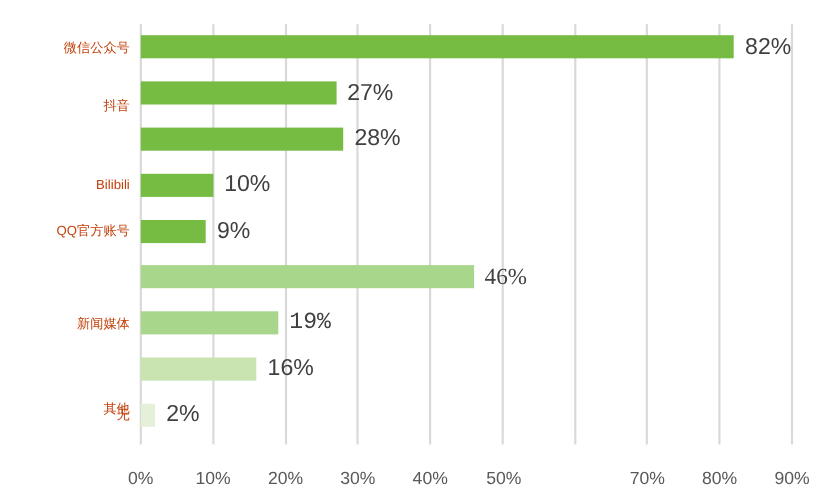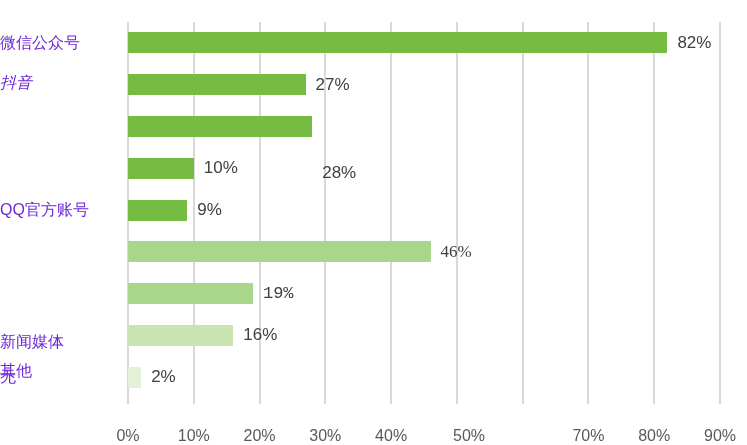--- a/index.html
+++ b/index.html
@@ -48,35 +48,35 @@
     font-size: 16px;
     color: #595959;
     line-height: 20px;
     white-space: nowrap;
   }
 
   .cat-label {
     position: absolute;
     left: 0;
     width: 118px;
-    text-align: left;
-    font-size: 16px;
-    color: #6d28d9;
+    text-align: right;
+    font-size: 12px;
+    color: #c2410c;
     line-height: 20px;
     white-space: nowrap;
   }
 
   .bar {
     position: absolute;
     height: 21px;
     border-radius: 0;
   }
   .bar-value {
     position: absolute;
-    font-size: 17px;
+    font-size: 21px;
     color: #404040;
     line-height: 21px;
     white-space: nowrap;
   }
 </style>
 </head>
 <body>
 
 <div id="chart-root">
   <div id="plot">
@@ -90,49 +90,50 @@
       <div class="tickmark" style="left: 130.556px;"></div>
       <div class="xtick-label" style="left: 131.556px;">20%</div>
       <div class="gridline" style="left: 196.333px;"></div>
       <div class="tickmark" style="left: 196.333px;"></div>
       <div class="xtick-label" style="left: 197.333px;">30%</div>
       <div class="gridline" style="left: 262.111px;"></div>
       <div class="tickmark" style="left: 262.111px;"></div>
       <div class="xtick-label" style="left: 263.111px;">40%</div>
       <div class="gridline" style="left: 327.889px;"></div>
       <div class="tickmark" style="left: 327.889px;"></div>
-      <div class="xtick-label" style="left: 341px;">50%</div>
+      <div class="xtick-label" style="left: 311px; text-align: right;">50%</div>
       <div class="gridline" style="left: 393.667px;"></div>
       <div class="tickmark" style="left: 393.667px;"></div>
       <div class="gridline" style="left: 459.444px;"></div>
       <div class="tickmark" style="left: 459.444px;"></div>
       <div class="xtick-label" style="left: 460.444px;">70%</div>
       <div class="gridline" style="left: 525.222px;"></div>
       <div class="tickmark" style="left: 525.222px;"></div>
       <div class="xtick-label" style="left: 526.222px;">80%</div>
       <div class="gridline" style="left: 591px;"></div>
       <div class="tickmark" style="left: 591px;"></div>
       <div class="xtick-label" style="left: 592px;">90%</div>
     </div>
 <div class="cat-label" style="top: 32.8889px;">微信公众号</div>
     <div class="bar" style="left: 128px; top: 32.3889px; width: 539.378px; background: rgb(118, 188, 67);"></div>
     <div class="bar-value" style="left: 677.378px; top: 31.8889px;">82%</div>
-    <div class="cat-label" style="top: 73px; font-style: italic;">抖音</div>
+    <div class="cat-label" style="top: 86px;">抖音</div>
     <div class="bar" style="left: 128px; top: 74.1667px; width: 177.6px; background: rgb(118, 188, 67);"></div>
     <div class="bar-value" style="left: 315.6px; top: 73.6667px;">27%</div>
     <div class="bar" style="left: 128px; top: 115.944px; width: 184.178px; background: rgb(118, 188, 67);"></div>
-    <div class="bar-value" style="left: 322.178px; top: 115.444px; margin-top: 47px;">28%</div>
+    <div class="bar-value" style="left: 322.178px; top: 115.444px;">28%</div>
+    <div class="cat-label" style="top: 158.222px;">Bilibili</div>
     <div class="bar" style="left: 128px; top: 157.722px; width: 65.7778px; background: rgb(118, 188, 67);"></div>
     <div class="bar-value" style="left: 203.778px; top: 157.222px;">10%</div>
     <div class="cat-label" style="top: 200px;">QQ官方账号</div>
     <div class="bar" style="left: 128px; top: 199.5px; width: 59.2px; background: rgb(118, 188, 67);"></div>
     <div class="bar-value" style="left: 197.2px; top: 199px;">9%</div>
     <div class="bar" style="left: 128px; top: 241.278px; width: 302.578px; background: rgb(168, 214, 138);"></div>
     <div class="bar-value" style="left: 440.578px; top: 240.778px; font-family: Liberation Serif, serif;">46%</div>
-    <div class="cat-label" style="top: 283.556px; margin-top: 48px;">新闻媒体</div>
+    <div class="cat-label" style="top: 283.556px;">新闻媒体</div>
     <div class="bar" style="left: 128px; top: 283.056px; width: 124.978px; background: rgb(168, 214, 138);"></div>
     <div class="bar-value" style="left: 262.978px; top: 282.556px; font-family: Liberation Mono, monospace;">19%</div>
     <div class="cat-label" style="top: 325.333px; margin-top: 36px;">其他</div>
     <div class="bar" style="left: 128px; top: 324.833px; width: 105.244px; background: rgb(201, 228, 176);"></div>
     <div class="bar-value" style="left: 243.244px; top: 324.333px;">16%</div>
     <div class="cat-label" style="top: 367.111px;">无</div>
     <div class="bar" style="left: 128px; top: 366.611px; width: 13.1556px; background: rgb(228, 241, 216);"></div>
     <div class="bar-value" style="left: 151.156px; top: 366.111px;">2%</div>
   </div>
 

